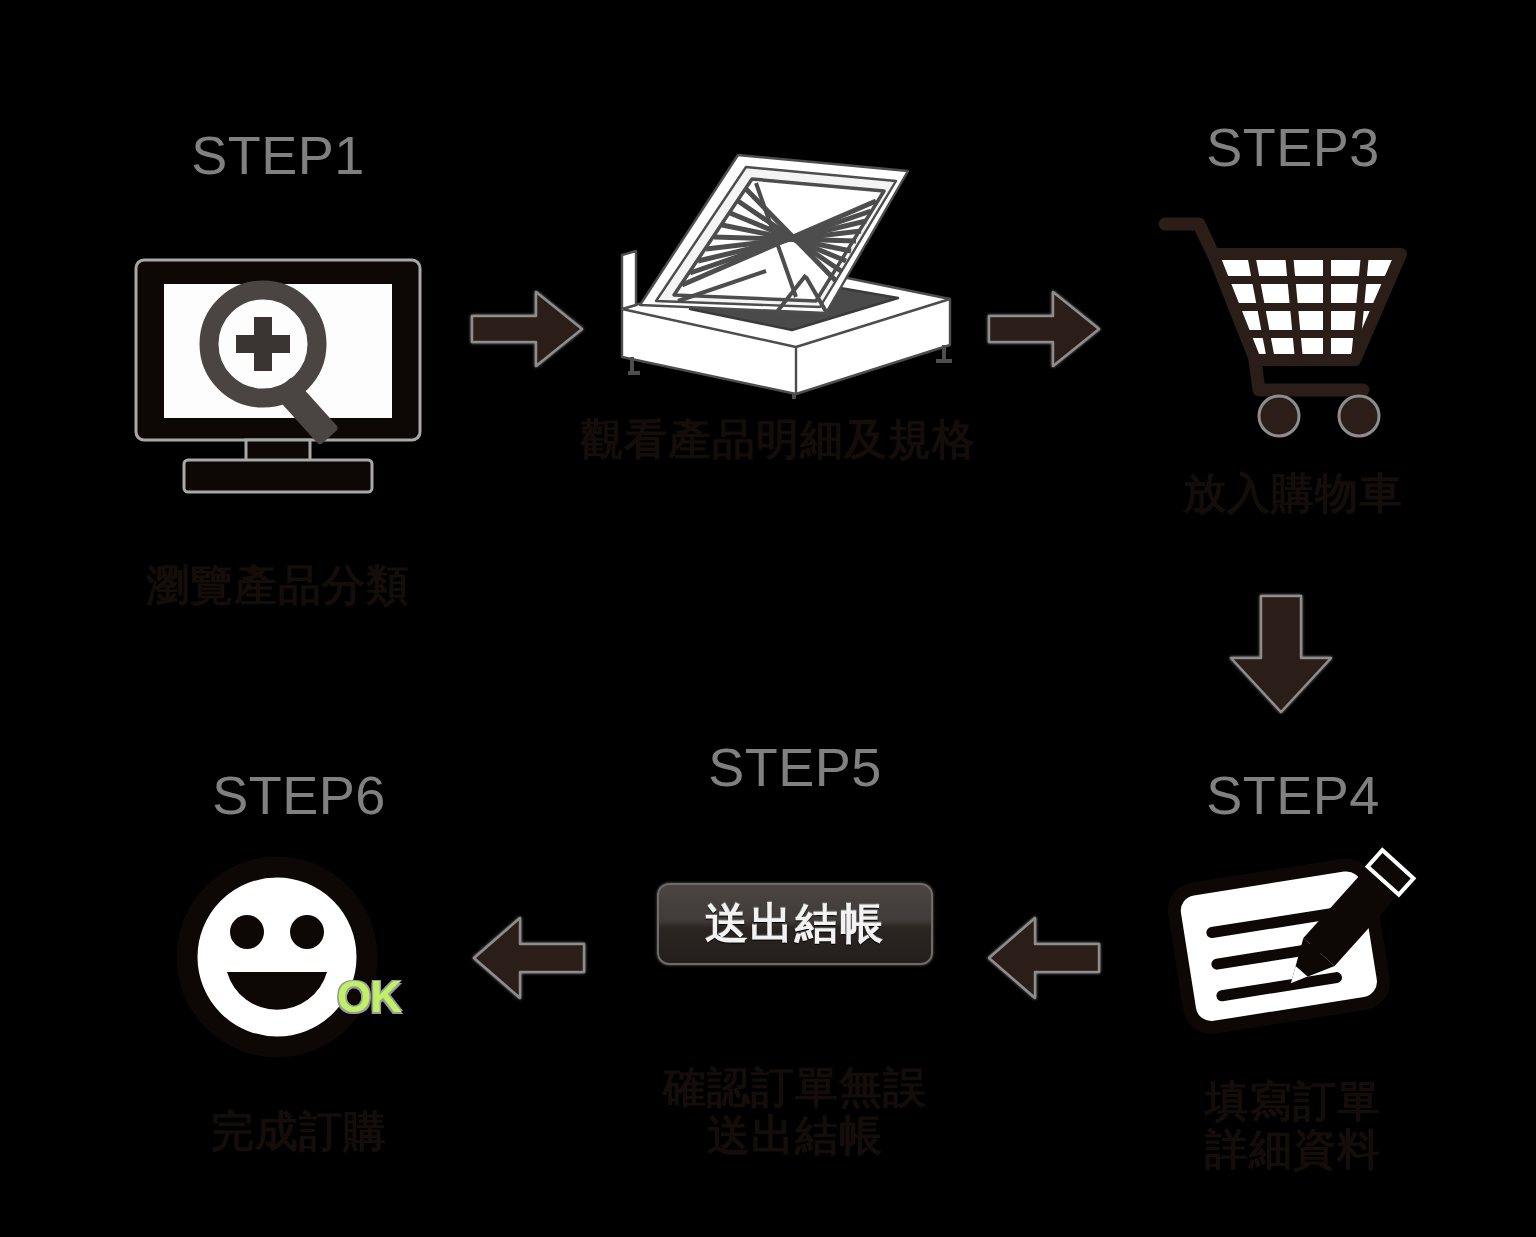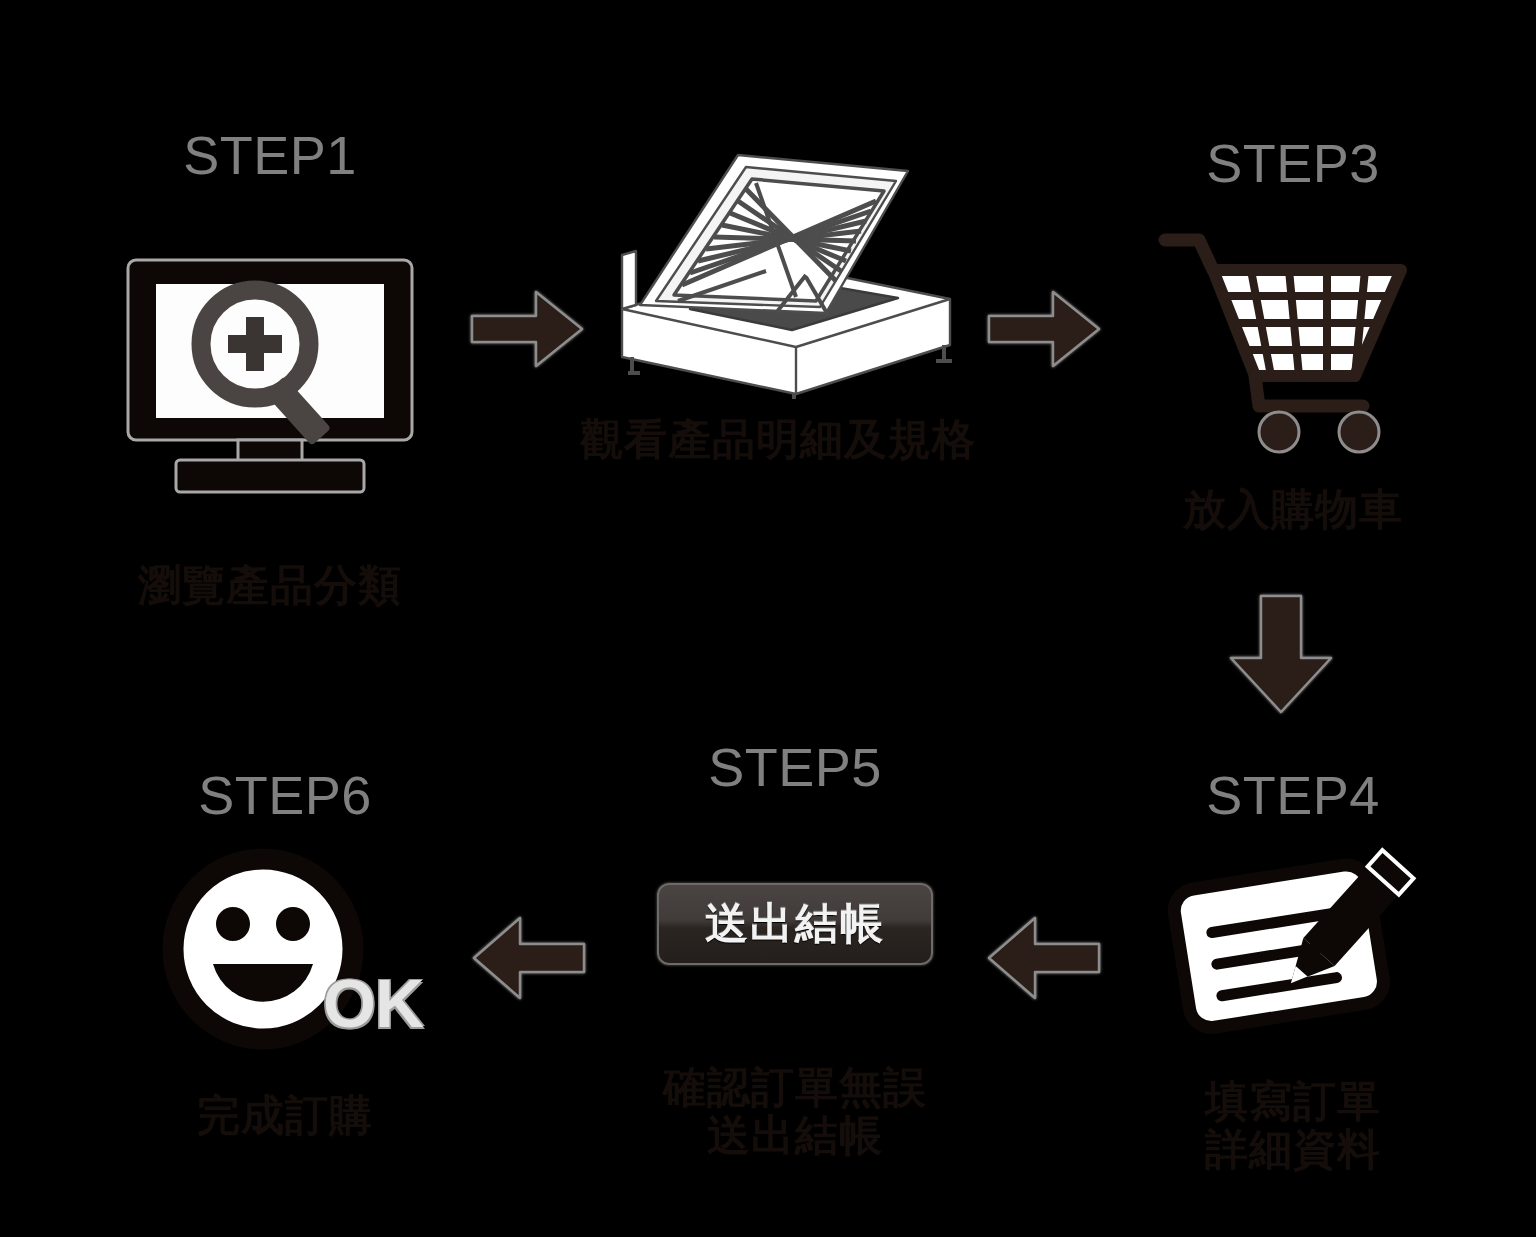--- a/index.html
+++ b/index.html
@@ -79,38 +79,38 @@
     font-size: 43px;
     font-weight: 700;
     letter-spacing: 2px;
     font-family: "DejaVu Sans", sans-serif;
     text-shadow: 0 1px 1px #000, 0 -1px 0 rgba(255,255,255,0.25);
   }
 
   
   .ok-text {
     position: absolute;
-    color: #e5e5e5;
-    font-size: 68px;
+    color: #bef264;
+    font-size: 44px;
     font-weight: 700;
     font-family: "Liberation Sans", sans-serif;
     letter-spacing: -1px;
     text-shadow:
       -1.5px -1.5px 0 #9b9b9b,
        1.5px -1.5px 0 #9b9b9b,
       -1.5px  1.5px 0 #9b9b9b,
        1.5px  1.5px 0 #9b9b9b;
   }
 </style>
 </head>
 <body>
 
 <div class="canvas">
 
-  <div class="step" style="left:95px; top:128px; width:350px;gap:42px;">
+  <div class="step" style="left:103px; top:128px; width:350px;gap:42px;">
     <div class="step-title">STEP1</div>
     <div class="step-art" style="height:255px; margin-top:22px;">
       <svg width="300" height="240" viewBox="0 0 300 240">
         <g>
 
           <rect x="8" y="6" width="284" height="180" rx="8" fill="#0d0705" stroke="#a8a8a8" stroke-width="3"></rect>
 
           <rect x="36" y="30" width="228" height="134" fill="#fdfdfd"></rect>
 
           <rect x="118" y="186" width="64" height="44" fill="#0d0705" stroke="#a8a8a8" stroke-width="3"></rect>
@@ -177,21 +177,21 @@
     </div>
     <div class="step-label" style="margin-top:14px;">觀看產品明細及規格</div>
   </div>
 
   <div class="arrow" style="left:985px; top:286px;">
     <svg width="118" height="86" viewBox="0 0 118 86">
       <path d="M4 30 L68 30 L68 6 L114 43 L68 80 L68 56 L4 56 Z" fill="#2b1d17" stroke="#8d8d8d" stroke-width="2.5" stroke-linejoin="round"></path>
     </svg>
   </div>
 
-  <div class="step" style="left:1118px; top:136px; width:350px;">
+  <div class="step" style="left:1118px; top:120px; width:350px;">
     <div class="step-title">STEP3</div>
     <div class="step-art" style="height:255px; margin-top:22px;">
       <svg width="300" height="240" viewBox="0 0 300 240">
         <g stroke="#2b1d17" fill="none" stroke-width="13" stroke-linecap="round" stroke-linejoin="round">
 
           <path d="M22 20 L56 20 L70 50"></path>
 
           <path d="M70 50 L258 50 L212 156 L112 156 Z" fill="#ffffff" stroke-width="12"></path>
 
           <path d="M112 156 L116 186 L220 186"></path>
@@ -216,21 +216,21 @@
     </div>
     <div class="step-label" style="margin-top:18px;">放入購物車</div>
   </div>
 
   <div class="arrow" style="left:1215px; top:592px;">
     <svg width="132" height="124" viewBox="0 0 132 124">
       <path d="M46 4 L86 4 L86 66 L116 66 L66 120 L16 66 L46 66 Z" fill="#2b1d17" stroke="#8d8d8d" stroke-width="2.5" stroke-linejoin="round"></path>
     </svg>
   </div>
 
-  <div class="step" style="left:110px; top:768px; width:350px;">
+  <div class="step" style="left:124px; top:768px; width:350px;gap:8px;">
     <div class="step-title">STEP6</div>
     <div class="step-art" style="height:215px; margin-top:22px;">
       <svg width="300" height="215" viewBox="0 0 300 215">
         <circle cx="128" cy="105" r="90" fill="#ffffff" stroke="#0d0705" stroke-width="21"></circle>
         <circle cx="98" cy="80" r="17" fill="#0d0705"></circle>
         <circle cx="158" cy="80" r="17" fill="#0d0705"></circle>
         <path d="M78 120 A52 52 0 0 0 178 120 Z" fill="#0d0705"></path>
       </svg>
       <div class="ok-text" style="left:188px; top:120px;">OK</div>
     </div>

